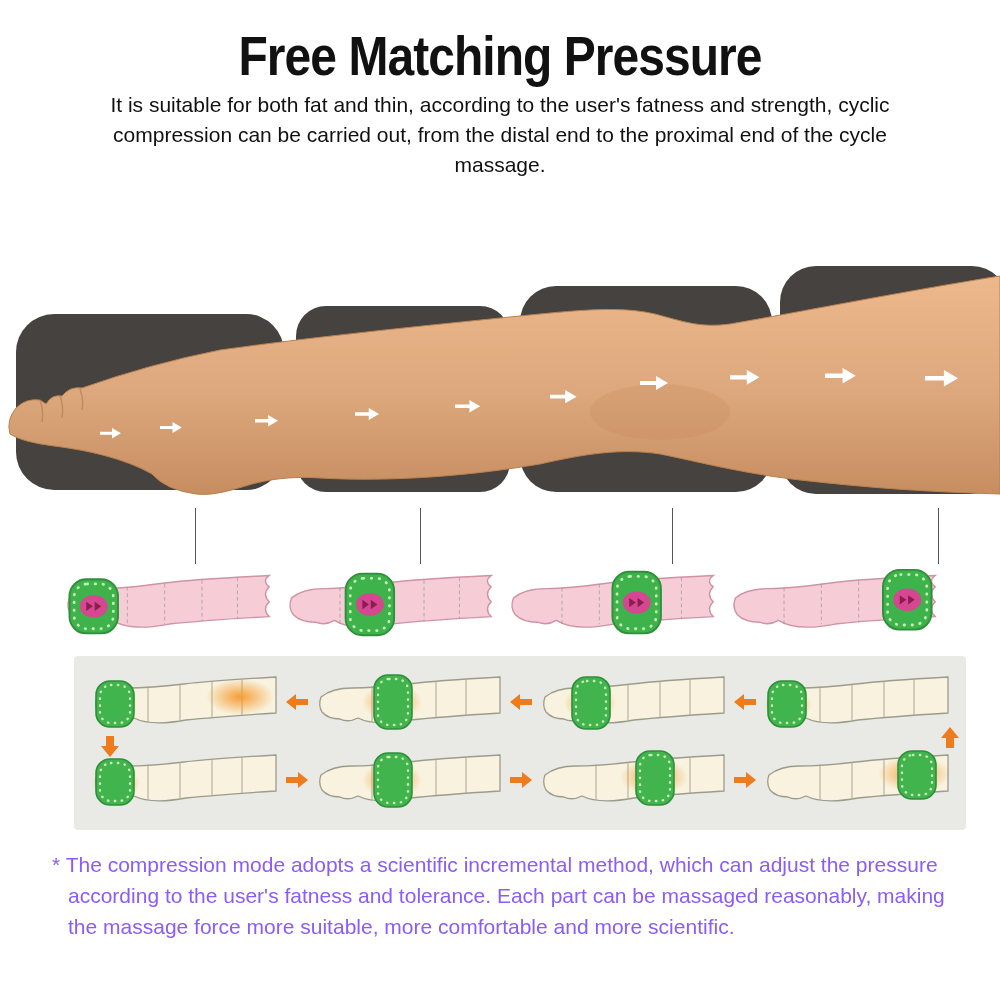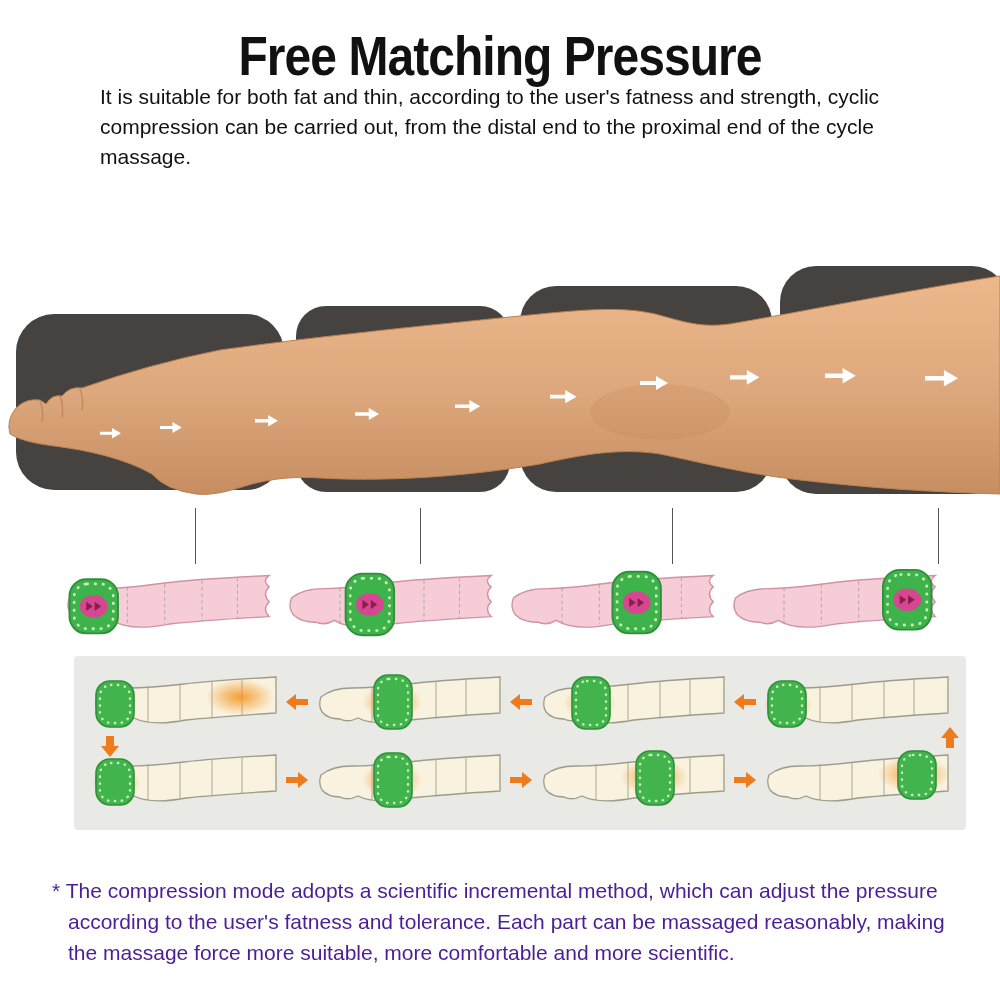--- a/index.html
+++ b/index.html
@@ -1,37 +1,37 @@
 <!DOCTYPE html>
 <html><head>
 <meta charset="utf-8">
 <style>
   html,body{margin:0;padding:0;background:#ffffff;width:1000px;height:1000px;overflow:hidden;
     font-family:"Liberation Sans", sans-serif;color:#111;}
   .page{position:relative;width:1000px;height:1000px;background:#fff;}
   h1.title{margin:24px 0 0 0;text-align:center;font-size:50px;font-weight:800;letter-spacing:-1px;
     transform:scale(.96,1.1);transform-origin:center top;font-family:"Liberation Sans",sans-serif;}
-  p.subtitle{margin:0 auto 0 auto;max-width:800px;font-size:21px;line-height:1.42;color:#111;}
+  p.subtitle{margin:8px auto 0 auto;max-width:800px;text-align:center;font-size:21px;line-height:1.42;color:#111;}
   .hero{position:absolute;left:0;top:228px;width:1000px;height:258px;}
   .connectors{position:absolute;left:0;top:484px;width:1000px;height:58px;}
   .connector{position:absolute;top:0;width:0;height:56px;border-left:1.5px solid #555;}
   .stage-row{position:absolute;left:0;top:540px;width:1000px;display:flex;justify-content:space-between;
     padding:0 62px;box-sizing:border-box;}
   .stage{width:210px;height:80px;}
   .cycle-panel{position:absolute;left:74px;top:632px;width:892px;height:174px;background:#e9e9e6;
     border-radius:4px;box-sizing:border-box;padding:10px 34px 10px 16px;}
   .cycle-row{display:flex;align-items:center;gap:4px;height:72px;}
   .cycle-row + .cycle-row{margin-top:6px;}
   .cleg{width:190px;height:70px;flex:0 0 auto;}
   .harrow{width:26px;height:22px;flex:0 0 auto;}
   .varrow{position:absolute;width:20px;height:24px;}
   .varrow.down{left:26px;top:78px;}
   .varrow.up{right:6px;top:70px;}
-  p.footnote{position:absolute;left:52px;top:830px;width:900px;font-size:21px;line-height:1.48;
-    color:#4c1d95;padding-left:16px;text-indent:-16px;}
+  p.footnote{position:absolute;left:52px;top:804px;width:900px;font-size:21px;line-height:1.48;
+    color:#8b5cf6;padding-left:16px;text-indent:-16px;}
 </style>
 </head>
 <body>
 
 <div class="page">
 
   <h1 class="title">Free Matching Pressure</h1>
   <p class="subtitle">It is suitable for both fat and thin, according to the user's fatness and strength, cyclic compression can be carried out, from the distal end to the proximal end of the cycle massage.</p>
 
   <div class="hero">

